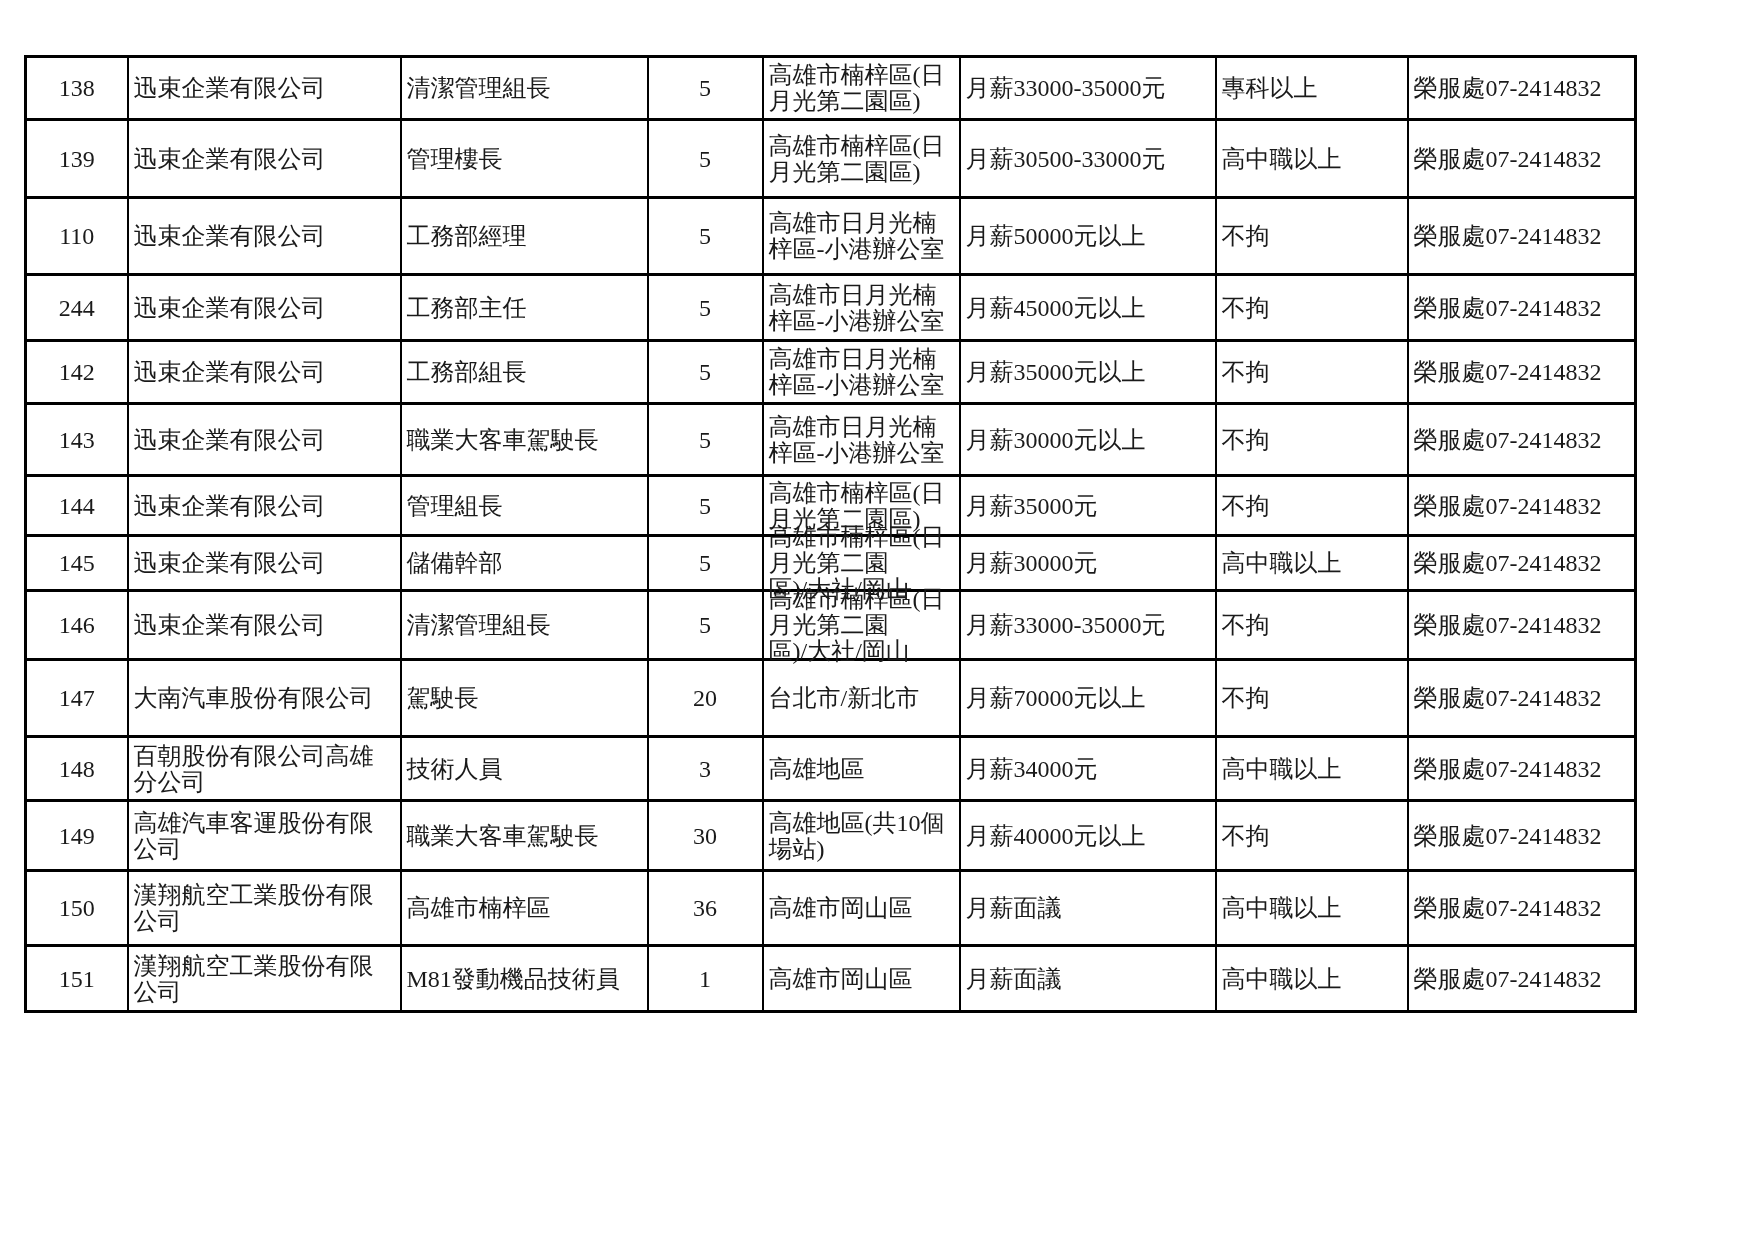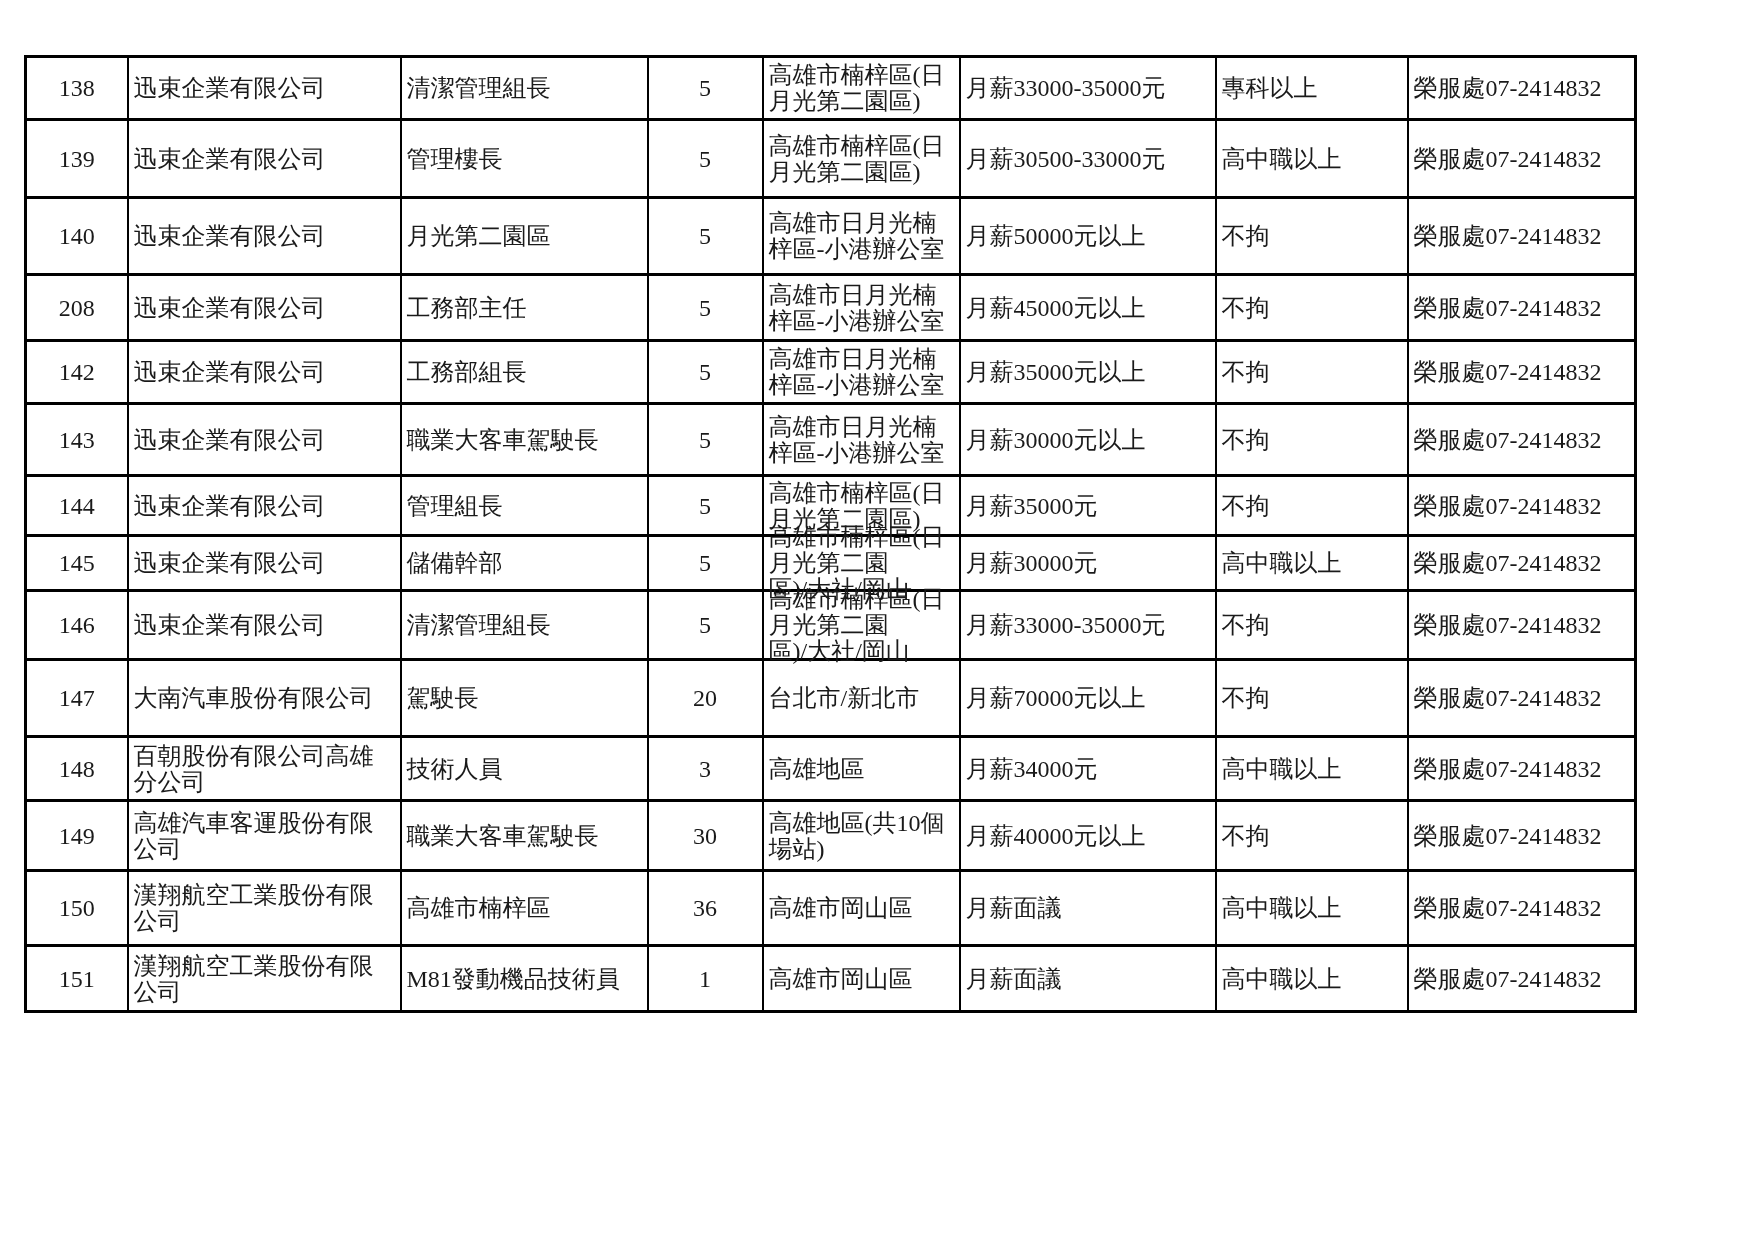--- a/index.html
+++ b/index.html
@@ -148,31 +148,31 @@
           </td>
           <td class="col-contact">
             <div class="cell">
               <div class="line">榮服處07-2414832</div>
             </div>
           </td>
         </tr>
         <tr>
           <td class="col-no">
             <div class="cell">
-              <div class="line">140</div>
-            </div>
-          </td>
-          <td class="col-company">
-            <div class="cell">
-              <div class="line">迅束企業有限公司</div>
-            </div>
-          </td>
-          <td class="col-title">
-            <div class="cell">
-              <div class="line">月光第二園區</div>
+              <div class="line">110</div>
+            </div>
+          </td>
+          <td class="col-company">
+            <div class="cell">
+              <div class="line">迅束企業有限公司</div>
+            </div>
+          </td>
+          <td class="col-title">
+            <div class="cell">
+              <div class="line">工務部經理</div>
             </div>
           </td>
           <td class="col-count">
             <div class="cell">
               <div class="line">5</div>
             </div>
           </td>
           <td class="col-location">
             <div class="cell">
               <div class="line">高雄市日月光楠</div>
@@ -191,21 +191,21 @@
           </td>
           <td class="col-contact">
             <div class="cell">
               <div class="line">榮服處07-2414832</div>
             </div>
           </td>
         </tr>
         <tr>
           <td class="col-no">
             <div class="cell">
-              <div class="line">208</div>
+              <div class="line">244</div>
             </div>
           </td>
           <td class="col-company">
             <div class="cell">
               <div class="line">迅束企業有限公司</div>
             </div>
           </td>
           <td class="col-title">
             <div class="cell">
               <div class="line">工務部主任</div>

